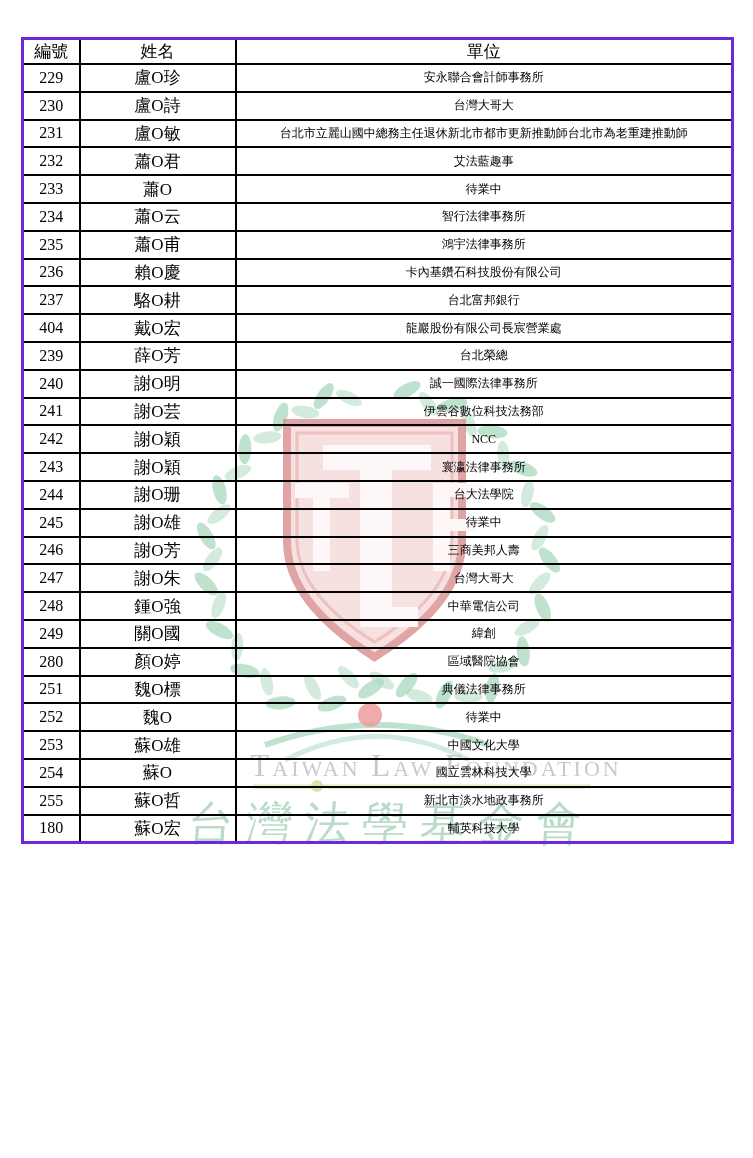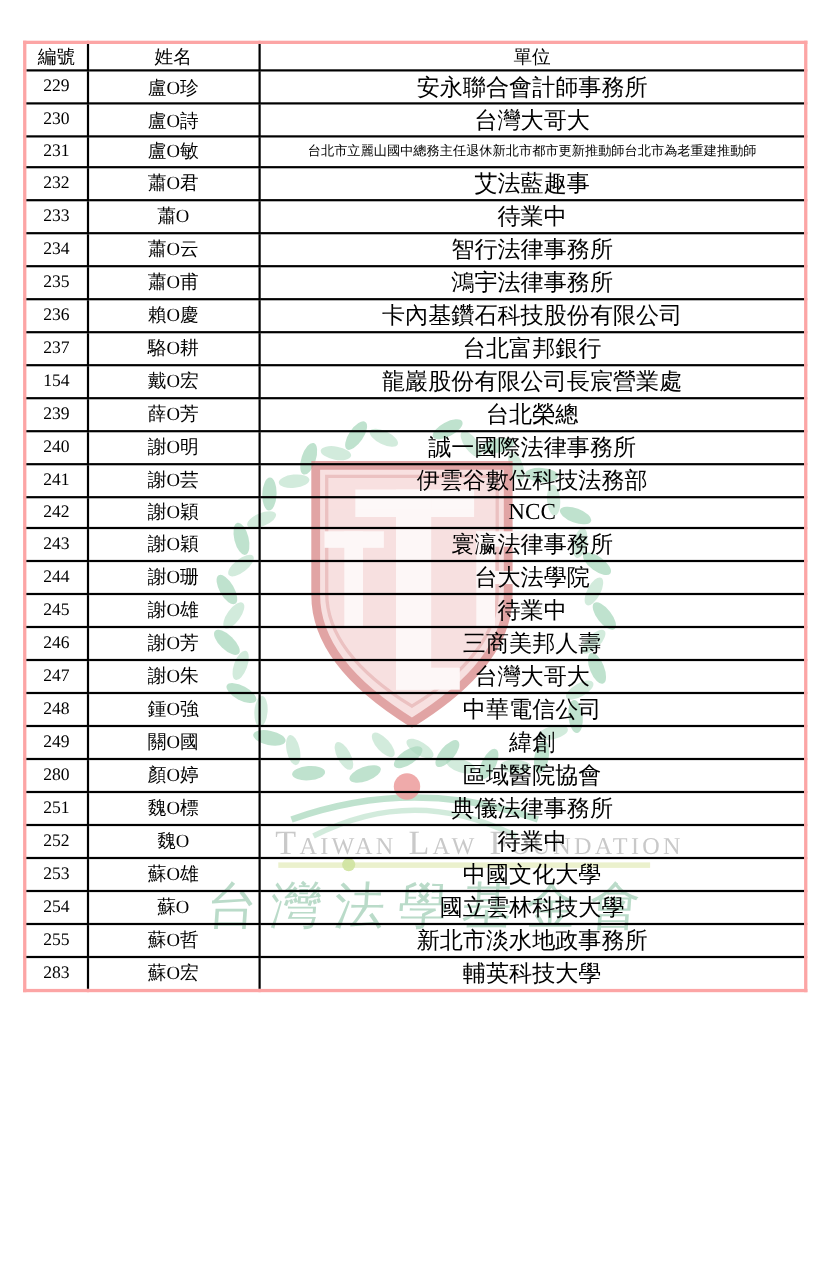--- a/index.html
+++ b/index.html
@@ -45,30 +45,30 @@
   }
   .roster th, .roster td {
     border:2px solid #000;
     text-align:center;
     vertical-align:middle;
     background:transparent;
     overflow:hidden;
     white-space:nowrap;
     color:#000;
   }
-  .roster { border:3px solid #fca5a5; }
+  .roster { border:3px solid #6d28d9; }
   .roster thead tr { height:25px; }
   .roster tbody tr { height:27.8px; }
   .col-id   { width:57px;  }
   .col-name { width:156px; }
   .col-unit { width:497px; }
   .roster th { font-weight:normal; font-size:17px; }
   td.cell-id   { font-size:16px; }
   td.cell-name { font-size:17px; }
-  td.cell-unit { font-size:21px; }
+  td.cell-unit { font-size:12px; }
   td.cell-unit.small { font-size:12px; letter-spacing:0; }
 </style>
 </head>
 <body>
 
 <div class="page">
 
   <div class="watermark">
     <svg class="wm-svg" width="465" height="500" viewBox="0 0 465 500">
       <defs>
@@ -200,21 +200,21 @@
       <td class="cell-unit">卡內基鑽石科技股份有限公司</td>
     </tr>
 
     <tr>
       <td class="cell-id">237</td>
       <td class="cell-name">駱O耕</td>
       <td class="cell-unit">台北富邦銀行</td>
     </tr>
 
     <tr>
-      <td class="cell-id">154</td>
+      <td class="cell-id">404</td>
       <td class="cell-name">戴O宏</td>
       <td class="cell-unit">龍巖股份有限公司長宸營業處</td>
     </tr>
 
     <tr>
       <td class="cell-id">239</td>
       <td class="cell-name">薛O芳</td>
       <td class="cell-unit">台北榮總</td>
     </tr>
 
@@ -308,20 +308,20 @@
       <td class="cell-unit">國立雲林科技大學</td>
     </tr>
 
     <tr>
       <td class="cell-id">255</td>
       <td class="cell-name">蘇O哲</td>
       <td class="cell-unit">新北市淡水地政事務所</td>
     </tr>
 
     <tr>
-      <td class="cell-id">283</td>
+      <td class="cell-id">180</td>
       <td class="cell-name">蘇O宏</td>
       <td class="cell-unit">輔英科技大學</td>
     </tr>
   </tbody>
   </table>
 
 </div>
 
 </body></html>

